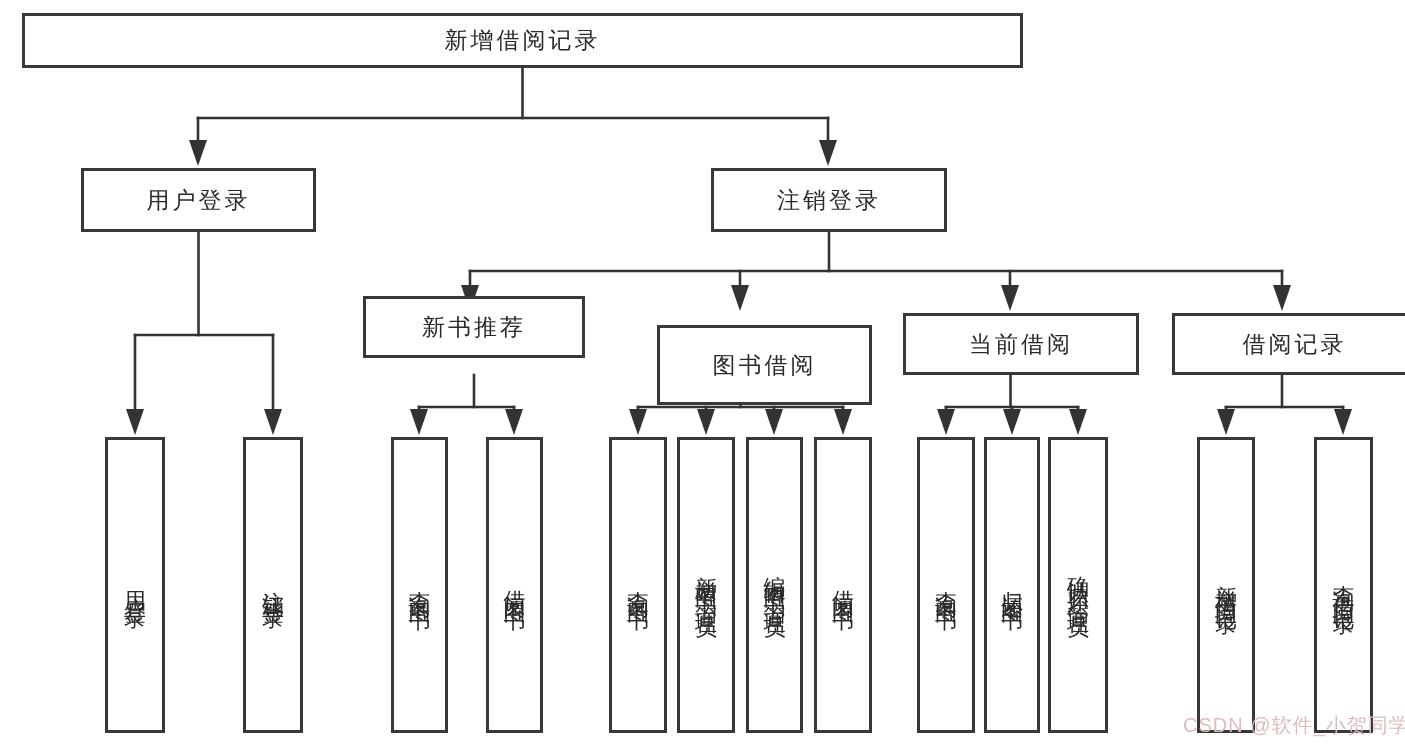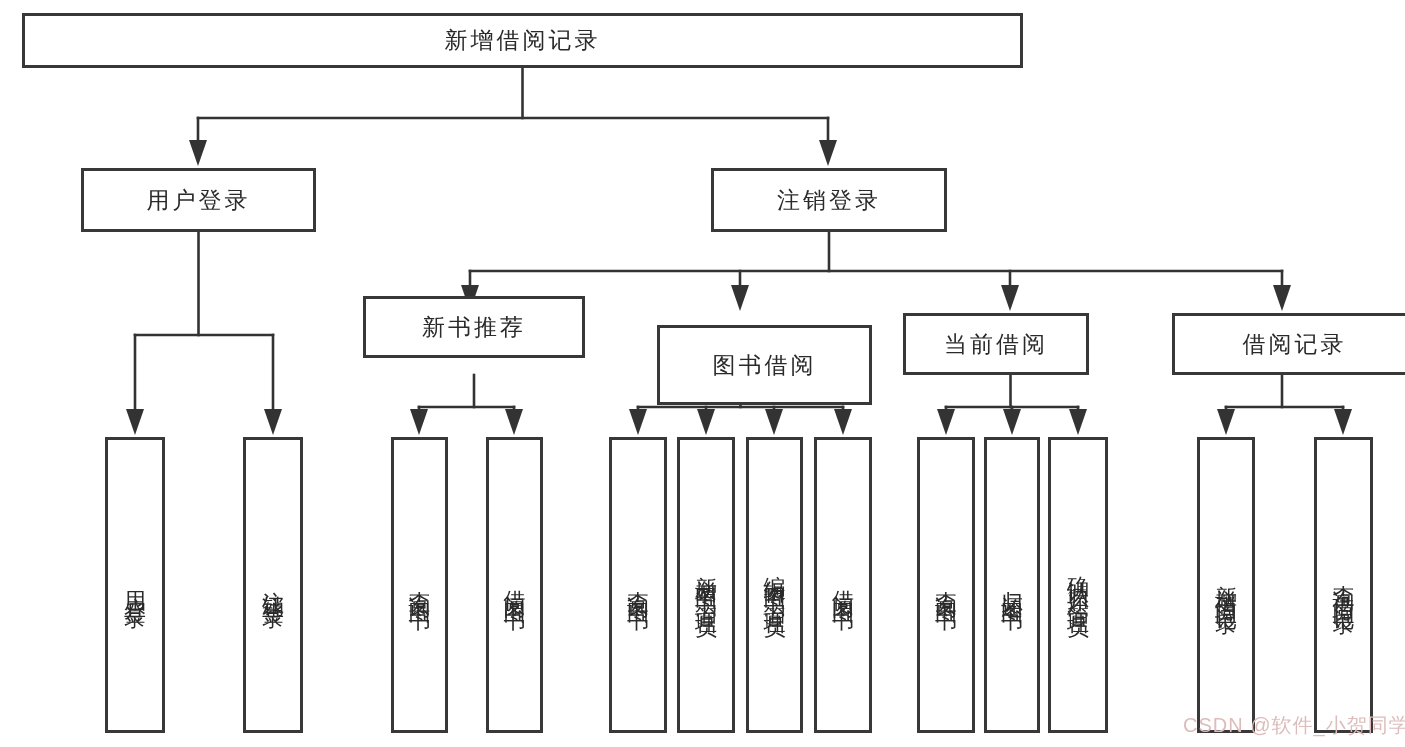--- a/index.html
+++ b/index.html
@@ -134,21 +134,21 @@
     </g>
   </svg>
 
   <div class="hbox" style="left:22px; top:13px; width:1001px; height:55px;">新增借阅记录</div>
 
   <div class="hbox" style="left:81px; top:168px; width:235px; height:64px;">用户登录</div>
   <div class="hbox" style="left:711px; top:168px; width:236px; height:64px;">注销登录</div>
 
   <div class="hbox" style="left:363px; top:296px; width:222px; height:62px;">新书推荐</div>
   <div class="hbox" style="left:633px; top:325px; width:215px; height:80px;margin-left:24px;">图书借阅</div>
-  <div class="hbox" style="left:903px; top:313px; width:186px; height:62px;">当前借阅</div>
+  <div class="hbox" style="left:903px; top:313px; width:236px; height:62px;">当前借阅</div>
   <div class="hbox" style="left:1172px; top:313px; width:245px; height:62px;">借阅记录</div>
 
   <div class="vbox" style="left:105px; width:60px;">用户登录</div>
   <div class="vbox" style="left:243px; width:60px;">注销登录</div>
 
   <div class="vbox" style="left:391px; width:57px;">查询图书</div>
   <div class="vbox" style="left:486px; width:57px;">借阅图书</div>
 
   <div class="vbox" style="left:609px; width:58px;">查询图书</div>
   <div class="vbox" style="left:677px; width:58px;">新增图书（管理员）</div>

